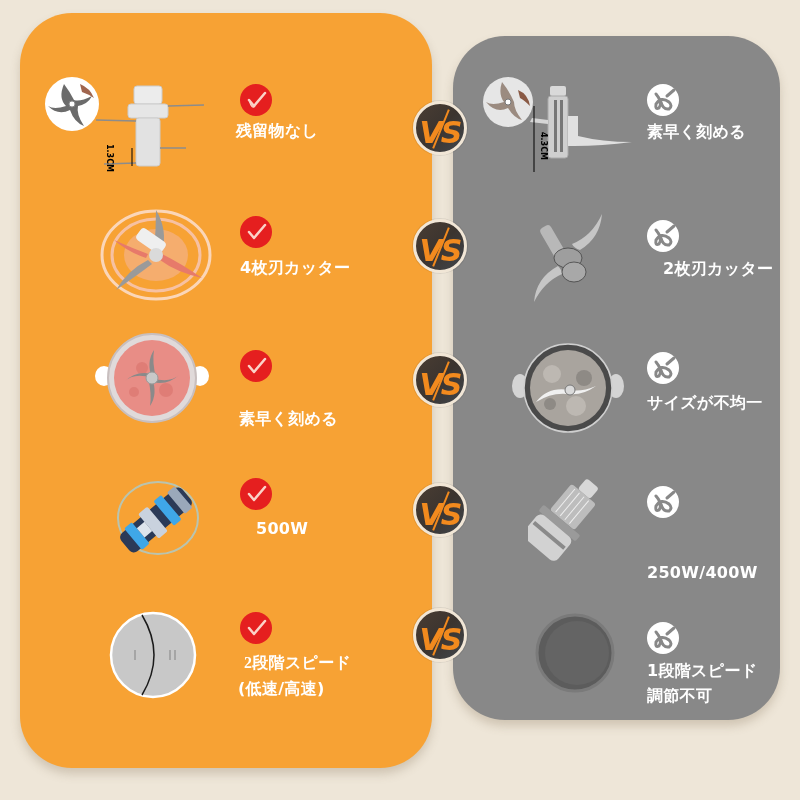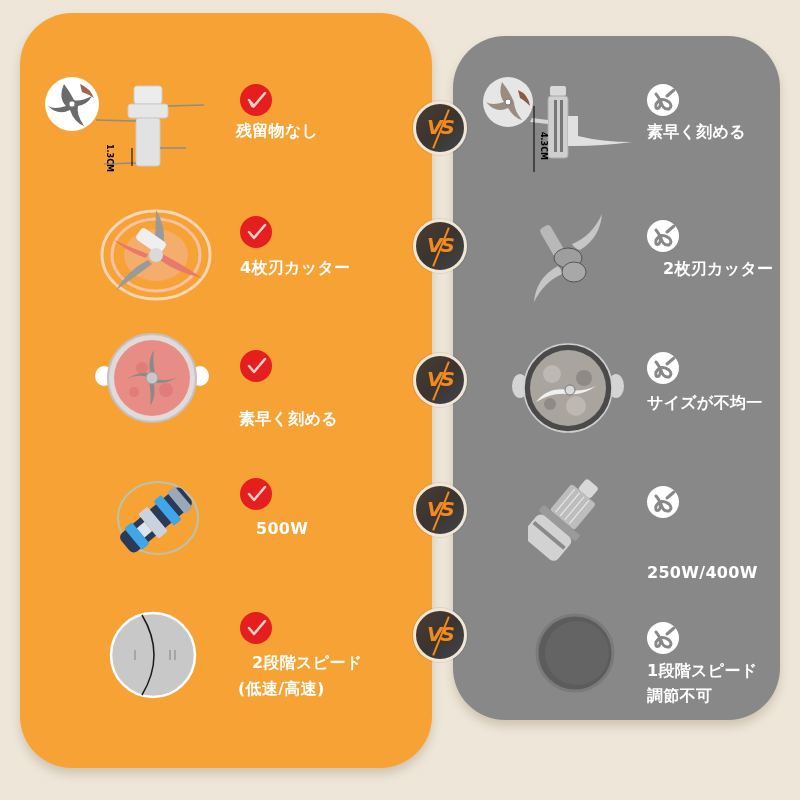--- a/index.html
+++ b/index.html
@@ -14,21 +14,21 @@
   .feature-text { position: absolute; color: #FFFFFF; font-weight: bold; font-size: 16px; line-height: 22px; white-space: nowrap; letter-spacing: 0.3px; }
 
   .badge-check { position: absolute; width: 32px; height: 32px; border-radius: 50%; background: #E51F1F; }
   .badge-cross { position: absolute; width: 32px; height: 32px; border-radius: 50%; background: #FFFFFF; }
   .badge-check svg, .badge-cross svg { position: absolute; left: 0; top: 0; }
 
   .vs { position: absolute; left: 413px; width: 54px; height: 54px; border-radius: 50%;
         background: linear-gradient(135deg, #4a3d33 0%, #3b342f 50%, #41464c 100%);
         border: 3px solid #F1E6D6; box-shadow: 0 0 0 1px rgba(0,0,0,0.08); }
   .vs span { position: absolute; left: 0; right: 0; top: 11px; text-align: center; color: #F28A1E;
-             font-family: "DejaVu Sans", sans-serif; font-weight: bold; font-style: italic; font-size: 20px; letter-spacing: -2px; }
+             font-family: "DejaVu Sans", sans-serif; font-weight: bold; font-style: italic; font-size: 30px; letter-spacing: -2px; }
   .vs .slash { position: absolute; left: 24px; top: 4px; width: 2px; height: 42px; background: #F28A1E; transform: rotate(22deg); }
 
   .illus { position: absolute; }
 </style>
 </head>
 <body>
 
 <div class="panel panel-left"></div>
 
 <div class="panel panel-right"></div>
@@ -204,21 +204,21 @@
         </svg>
     </div>
     <div class="feature-text" style="left:16px;top:40px;">500W</div>
   </div>
   <div class="row" style="left:240px;top:612px;">
     <div class="badge-check" style="left:0;top:0;">
       <svg width="32" height="32">
           <path d="M9 16 L14 22 L25 9" fill="none" stroke="#FBD3C8" stroke-width="2.5" stroke-linecap="round" stroke-linejoin="round"></path>
         </svg>
     </div>
-    <div class="feature-text" style="left:12px;top:40px;">2段階スピード</div>
+    <div class="feature-text" style="left:4px;top:40px;font-family:Liberation Serif, serif;">2段階スピード</div>
     <div class="feature-text" style="left:-2px;top:66px;">(低速/高速)</div>
   </div>
 </div>
 
 <div>
   <div class="row" style="left:647px;top:84px;">
     <div class="badge-cross" style="left:0;top:0;">
       <svg width="32" height="32">
           <path d="M9 10 Q16 18 12 24 Q8 26 9 20 Q14 12 22 18 Q26 22 22 25 Q16 26 14 18" fill="none" stroke="#888" stroke-width="3" stroke-linecap="round"></path>
           <path d="M20 12 L27 6" stroke="#888" stroke-width="3" stroke-linecap="round"></path>

